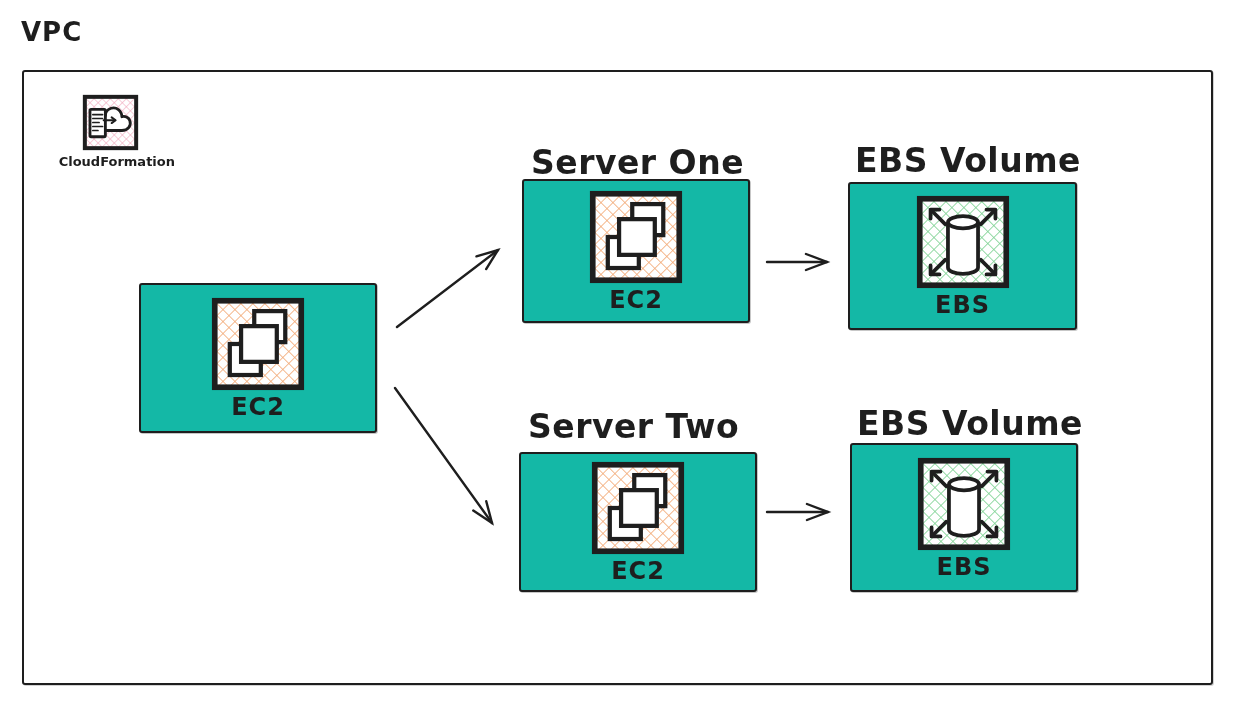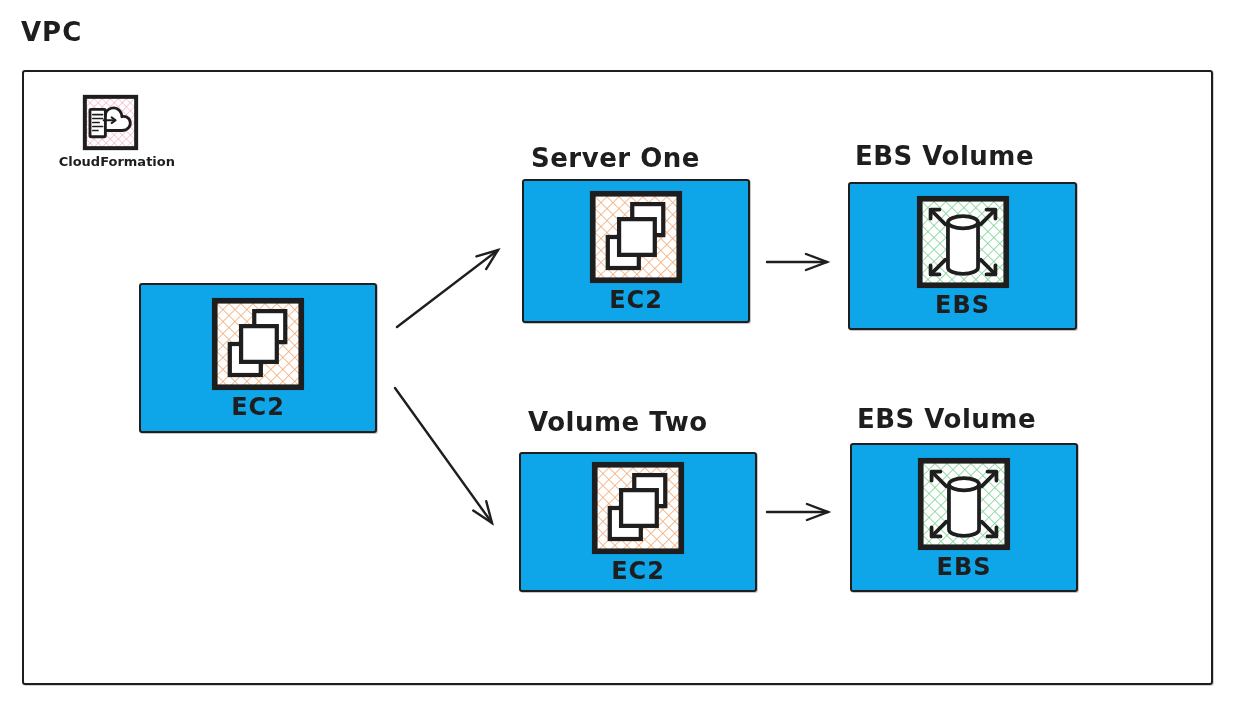--- a/index.html
+++ b/index.html
@@ -28,25 +28,25 @@
     border: 2px solid var(--stroke, #1e1e1e); border-radius: 3px;
     background: transparent;
     box-shadow: 1px 1px 0 rgba(30,30,30,0.2);
   }
 
   .cf-group { position: absolute; left: 45px; top: 94px; width: 130px; text-align: right; }
   .cf-group svg { display: block; margin: 0 auto; }
   .cf-label { margin-top: 3px; font-size: 13px; font-weight: 600; white-space: nowrap; }
 
   .node-title {
-    position: absolute; font-size: 26px; font-weight: 600;
+    position: absolute; font-size: 33px; font-weight: 600;
     white-space: nowrap; letter-spacing: 0.5px;
   }
   .node-box {
-    position: absolute; background: #0ea5e9;
+    position: absolute; background: #14b8a6;
     border: 2px solid var(--stroke, #1e1e1e); border-radius: 3px;
     display: flex; flex-direction: column; align-items: center; justify-content: center;
     gap: 4px;
     box-shadow: 1px 1px 0 rgba(30,30,30,0.25);
   }
   .service-label { font-size: 24px; font-weight: 600; letter-spacing: 1px; line-height: 1; }
 
   .t-lb { left: 130px; top: 237px; }
   .b-lb { left: 139px; top: 283px; width: 238px; height: 150px; }
   .t-s1 { left: 531px; top: 143px; }
@@ -154,21 +154,21 @@
   </div>
 
   <div class="node-title t-e1">EBS Volume</div>
   <div class="node-box b-e1">
     <svg viewBox="0 0 100 100" width="94" height="94">
         <use href="#sym-ebs"></use>
       </svg>
     <div class="service-label">EBS</div>
   </div>
 
-  <div class="node-title t-s2">Volume Two</div>
+  <div class="node-title t-s2">Server Two</div>
   <div class="node-box b-s2">
     <svg viewBox="0 0 100 100" width="94" height="94">
         <use href="#sym-ec2"></use>
       </svg>
     <div class="service-label">EC2</div>
   </div>
 
   <div class="node-title t-e2">EBS Volume</div>
   <div class="node-box b-e2">
     <svg viewBox="0 0 100 100" width="94" height="94">

